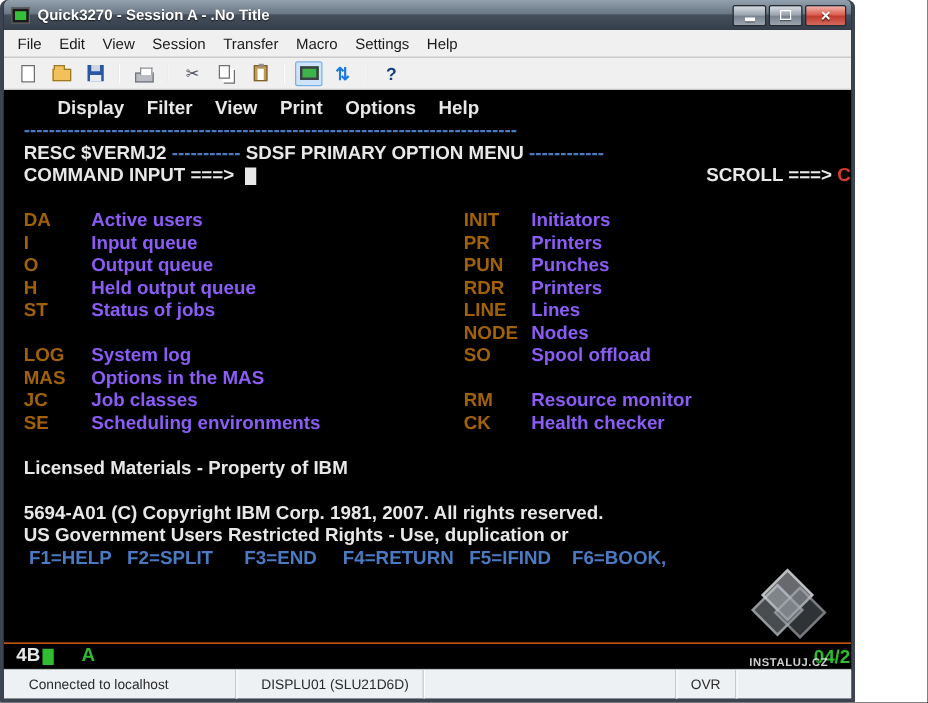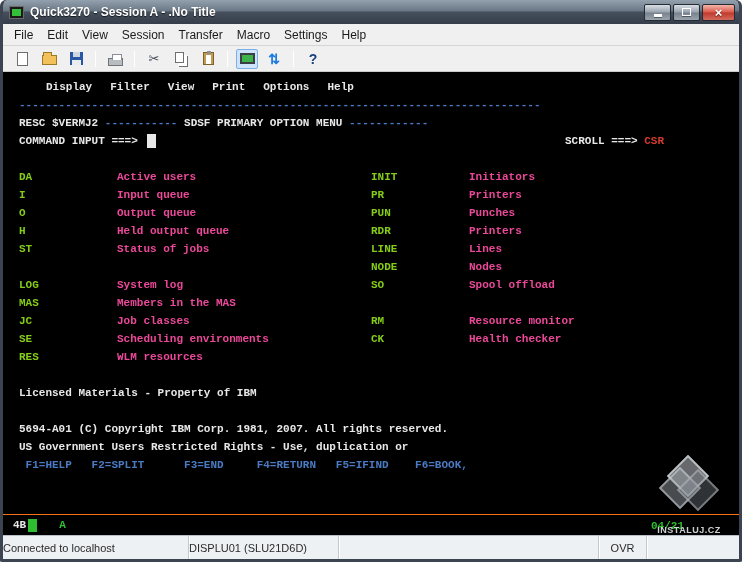--- a/index.html
+++ b/index.html
@@ -1,18 +1,18 @@
 <!DOCTYPE html>
 <html><head>
 <meta charset="utf-8">
 <style>
   * { box-sizing: border-box; margin: 0; padding: 0; }
   body { font-family: "Liberation Sans", sans-serif; background:#ffffff; }
   .window {
-    position: relative; width: 742px; height: 562px;
+    position: relative; width: 684px; height: 562px;
     border: 3px solid #3b4450; border-top: none;
     border-radius: 6px 6px 2px 2px;
     background: #0a0a0a; overflow: hidden;
     display: flex; flex-direction: column;
   }
   
   .titlebar {
     height: 24px; flex: 0 0 24px;
     background: linear-gradient(to bottom, #93a0ad 0%, #6b7885 45%, #46505d 50%, #343d49 100%);
     border-radius: 4px 4px 0 0;
@@ -57,44 +57,44 @@
   .i-cut { font-size:13px; color:#47505a; }
   .i-copy { width:9px; height:11px; background:#fff; border:1px solid #6f6f6f; box-shadow:3px 3px 0 0 #fff, 4px 4px 0 0 #6f6f6f; margin:-3px 4px 0 0; }
   .i-paste { width:11px; height:13px; background:#c29a55; border:1px solid #7e6228; position:relative; }
   .i-paste::before { content:""; position:absolute; left:2px; top:2px; width:5px; height:9px; background:#fff; }
   .i-paste::after { content:""; position:absolute; left:3px; top:-2px; width:4px; height:3px; background:#8e8e8e; }
   .i-display { width:15px; height:11px; border:2px solid #3a3f45; background:#3cb44a; }
   .i-sync { font-size:14px; font-weight:bold; color:#1a7ae0; line-height:14px; }
   .i-help { font-size:14px; font-weight:bold; color:#16407c; }
   
   .terminal { position:relative; flex:1 1 auto; background:#000; overflow:hidden;
-    font-family:Liberation Mono, monospace; font-size:11px; font-weight:bold; line-height:18px; }
+    font-family:Liberation Sans, sans-serif; font-size:15px; font-weight:bold; line-height:18px; }
   .screen { padding-top:6px; }
   .trow { position:relative; height:18px; padding-left:16px; overflow:hidden; white-space:nowrap; }
   .c-white { color:#e8e8e8; }
   .c-blue  { color:#4a7ac2; }
   .c-red   { color:#d23b2e; }
   .c-green { color:#2fbe2f; }
   .pre { white-space:pre; }
   .tmenu { padding-left:43px; }
   .tmenu span { margin-right:18px; color:#e8e8e8; }
-  .code { display:inline-block; width:54px; color:#84cc16; }
-  .desc { color:#ec4899;margin-left:44px; }
+  .code { display:inline-block; width:54px; color:#a16207; }
+  .desc { color:#8b5cf6; }
   .rcol { position:absolute; left:368px; top:0; white-space:nowrap; }
   .scrollpart { position:absolute; left:562px; top:0; }
   .cursor { display:inline-block; width:9px; height:14px; background:#e8e8e8; vertical-align:middle; margin-left:9px; }
   .oia { position:absolute; left:0; right:0; bottom:0; height:21px; border-top:1px solid #f97316;
     padding-left:10px; line-height:20px; }
   .oia .blk { display:inline-block; width:9px; height:13px; background:#2fbe2f; vertical-align:middle; margin-left:2px; }
   .oia .sess { margin-left:22px; }
   .oia .pos { position:absolute; left:648px; top:1px; }
   
   .statusbar { height:24px; flex:0 0 24px; background:#eef1f4; border-top:1px solid #b9bec4;
     display:flex; align-items:stretch; font-size:11px; color:#2a2a2a; }
-  .spanel { border-right:1px solid #c3c9cf; box-shadow:1px 0 0 #ffffff; display:flex; align-items:center; padding:0 0; white-space:nowrap; overflow:hidden; }
+  .spanel { border-right:1px solid #c3c9cf; box-shadow:1px 0 0 #ffffff; display:flex; align-items:center; padding:0 20px; white-space:nowrap; overflow:hidden; }
   .sp-conn { flex:0 0 186px; }
   .sp-dev { flex:0 0 150px; }
   .sp-fill { flex:1 1 auto; }
   .sp-ovr { flex:0 0 48px; justify-content:center; }
   .sp-end { flex:0 0 92px; border-right:none; }
   
   .watermark { position:absolute; right:4px; bottom:22px; width:92px; height:80px; pointer-events:none; z-index:5;font-weight:bold; }
   .wm-d { position:absolute; width:30px; height:30px; transform:rotate(45deg); }
   .wm-d1 { left:30px; top:4px; background:rgba(205,210,215,0.50); border:2px solid rgba(235,238,240,0.65); }
   .wm-d2 { left:22px; top:16px; background:rgba(160,168,175,0.45); border:2px solid rgba(210,215,220,0.55); }
@@ -180,24 +180,23 @@
       <div class="trow"><span class="c-white pre">RESC $VERMJ2</span><span class="c-blue pre"> ----------- </span><span class="c-white pre">SDSF PRIMARY OPTION MENU</span><span class="c-blue pre"> ------------</span></div>
       <div class="trow"><span class="c-white pre">COMMAND INPUT ===&gt;</span><span class="cursor"></span><span class="scrollpart"><span class="c-white pre">SCROLL ===&gt; </span><span class="c-red pre">CSR</span></span></div>
       <div class="trow"></div>
       <div class="trow"><span class="code">DA</span><span class="desc">Active users</span><span class="rcol"><span class="code">INIT</span><span class="desc">Initiators</span></span></div>
       <div class="trow"><span class="code">I</span><span class="desc">Input queue</span><span class="rcol"><span class="code">PR</span><span class="desc">Printers</span></span></div>
       <div class="trow"><span class="code">O</span><span class="desc">Output queue</span><span class="rcol"><span class="code">PUN</span><span class="desc">Punches</span></span></div>
       <div class="trow"><span class="code">H</span><span class="desc">Held output queue</span><span class="rcol"><span class="code">RDR</span><span class="desc">Printers</span></span></div>
       <div class="trow"><span class="code">ST</span><span class="desc">Status of jobs</span><span class="rcol"><span class="code">LINE</span><span class="desc">Lines</span></span></div>
       <div class="trow"><span class="code"></span><span class="desc"></span><span class="rcol"><span class="code">NODE</span><span class="desc">Nodes</span></span></div>
       <div class="trow"><span class="code">LOG</span><span class="desc">System log</span><span class="rcol"><span class="code">SO</span><span class="desc">Spool offload</span></span></div>
-      <div class="trow"><span class="code">MAS</span><span class="desc">Members in the MAS</span><span class="rcol"><span class="code"></span><span class="desc"></span></span></div>
+      <div class="trow"><span class="code">MAS</span><span class="desc">Options in the MAS</span><span class="rcol"><span class="code"></span><span class="desc"></span></span></div>
       <div class="trow"><span class="code">JC</span><span class="desc">Job classes</span><span class="rcol"><span class="code">RM</span><span class="desc">Resource monitor</span></span></div>
       <div class="trow"><span class="code">SE</span><span class="desc">Scheduling environments</span><span class="rcol"><span class="code">CK</span><span class="desc">Health checker</span></span></div>
-      <div class="trow"><span class="code">RES</span><span class="desc">WLM resources</span><span class="rcol"><span class="code"></span><span class="desc"></span></span></div>
       <div class="trow"></div>
       <div class="trow"><span class="c-white">Licensed Materials - Property of IBM</span></div>
       <div class="trow"></div>
       <div class="trow"><span class="c-white">5694-A01 (C) Copyright IBM Corp. 1981, 2007. All rights reserved.</span></div>
       <div class="trow"><span class="c-white">US Government Users Restricted Rights - Use, duplication or</span></div>
       <div class="trow"><span class="c-blue pre"> F1=HELP   F2=SPLIT      F3=END     F4=RETURN   F5=IFIND    F6=BOOK,</span></div>
     </div>
     <div class="oia"><span class="c-white">4B</span><span class="blk"></span><span class="c-green sess">A</span><span class="c-green pos">04/21</span></div>
   </div>
 

